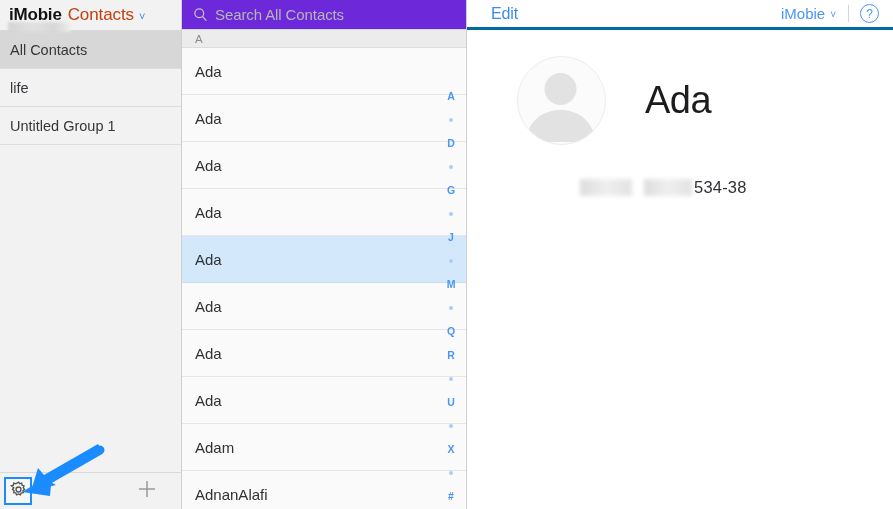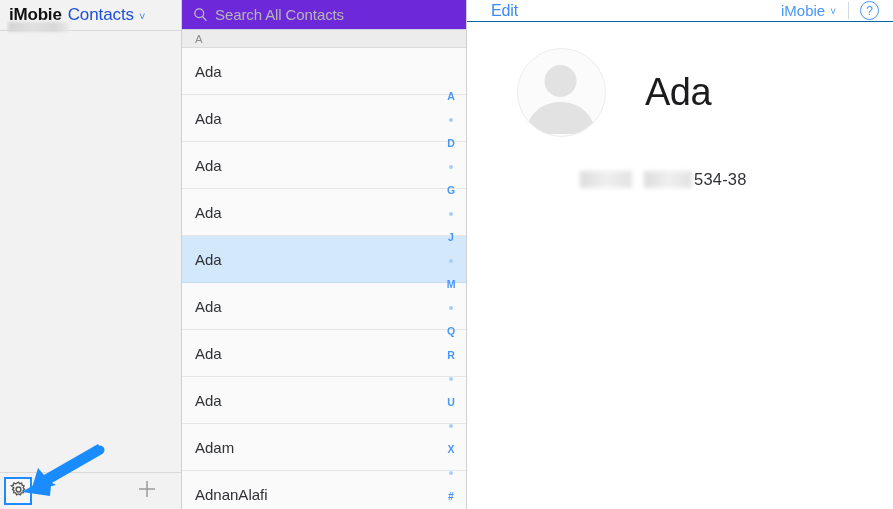--- a/index.html
+++ b/index.html
@@ -41,21 +41,21 @@
     position: relative;
   }
   .brand {
     font-size: 17px;
     font-weight: bold;
     color: #111;
     letter-spacing: -0.2px;
   }
   .app-name {
     font-size: 17px;
-    color: #1d4ed8;
+    color: #c2410c;
     margin-left: 6px;
     letter-spacing: -0.1px;
   }
   .chev {
     display: inline-block;
     margin-left: 5px;
     color: #3b8aee;
     font-size: 11px;
     line-height: 1;
     transform: translateY(1px);
@@ -220,26 +220,26 @@
 
   
   .detail {
     position: relative;
     flex: 1 1 auto;
     height: 509px;
     background: #ffffff;
     box-sizing: border-box;
   }
   .detail-top {
-    height: 22px;
+    height: 30px;
     display: flex;
     align-items: center;
     justify-content: space-between;
     padding: 0 14px 0 24px;
-    border-bottom: 1px solid #0369a1;
+    border-bottom: 3px solid #0369a1;
     box-sizing: border-box;
   }
   .edit-link {
     font-size: 16px;
     color: #3b8aee;
     letter-spacing: -0.1px;
   }
   .top-right {
     display: flex;
     align-items: center;
@@ -338,20 +338,31 @@
   <div class="sidebar">
 
     <div class="sidebar-header">
       <span class="brand">iMobie</span>
       <span class="app-name">Contacts</span>
       <span class="chev">˅</span>
       <div class="redact-strip"></div>
     </div>
     <div class="sidebar-sep"></div>
 
+    <div class="group-list">
+      <div class="group-item selected">
+        <span>All Contacts</span>
+      </div>
+      <div class="group-item">
+        <span>life</span>
+      </div>
+      <div class="group-item">
+        <span>Untitled Group 1</span>
+      </div>
+    </div>
 
     <div class="sidebar-bottom">
       <div class="gear-wrap">
         <span>
           <svg width="19" height="19" viewBox="0 0 24 24" fill="none" stroke="#555" stroke-width="1.7">
             <circle cx="12" cy="12" r="3.1"></circle>
             <path d="M12 2.6l1.5 2.1 2.5-.7.5 2.6 2.5.8-1.1 2.4 1.7 2-2 1.7.5 2.6-2.6.2-1.1 2.4-2.4-1.1-2.4 1.1-1.1-2.4-2.6-.2.5-2.6-2-1.7 1.7-2L3 7.4l2.5-.8.5-2.6 2.5.7z"></path>
           </svg>
         </span>
       </div>

